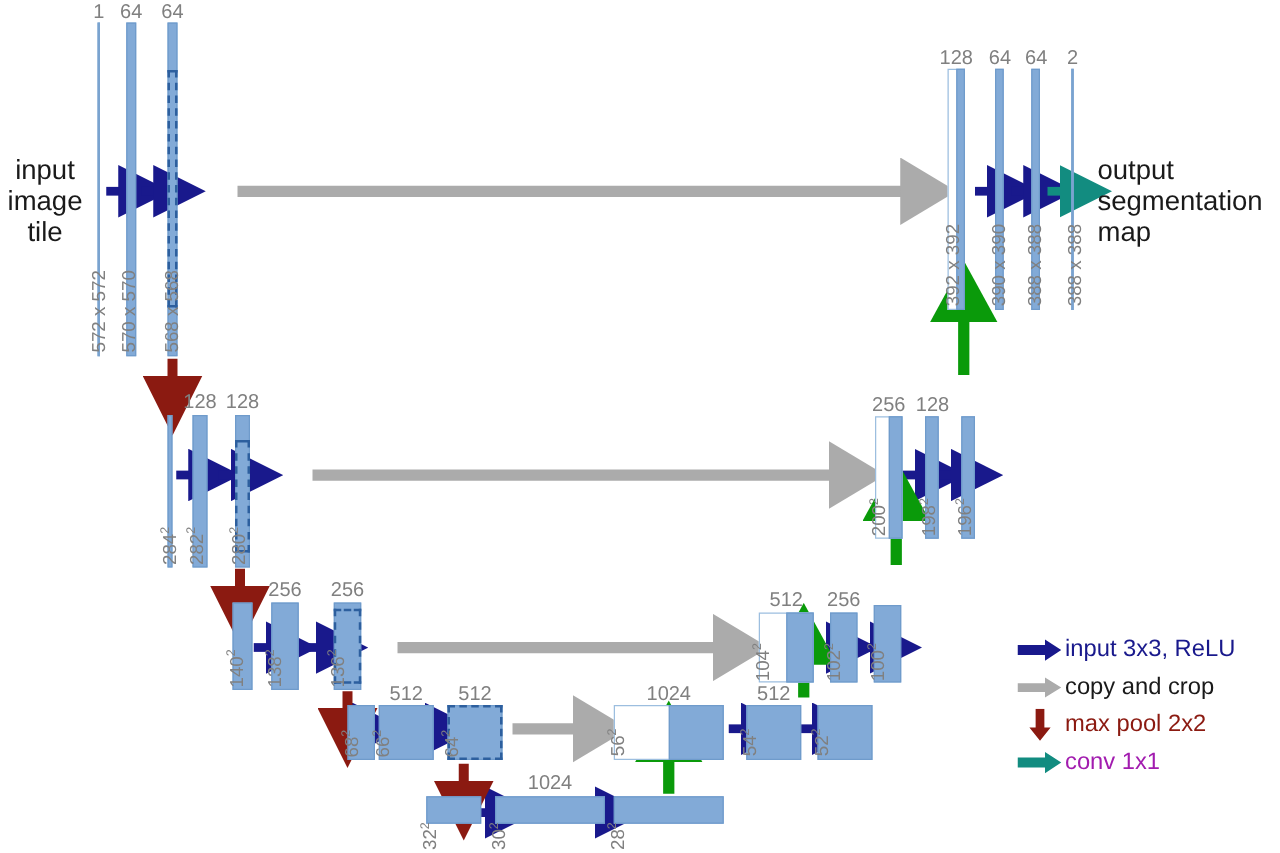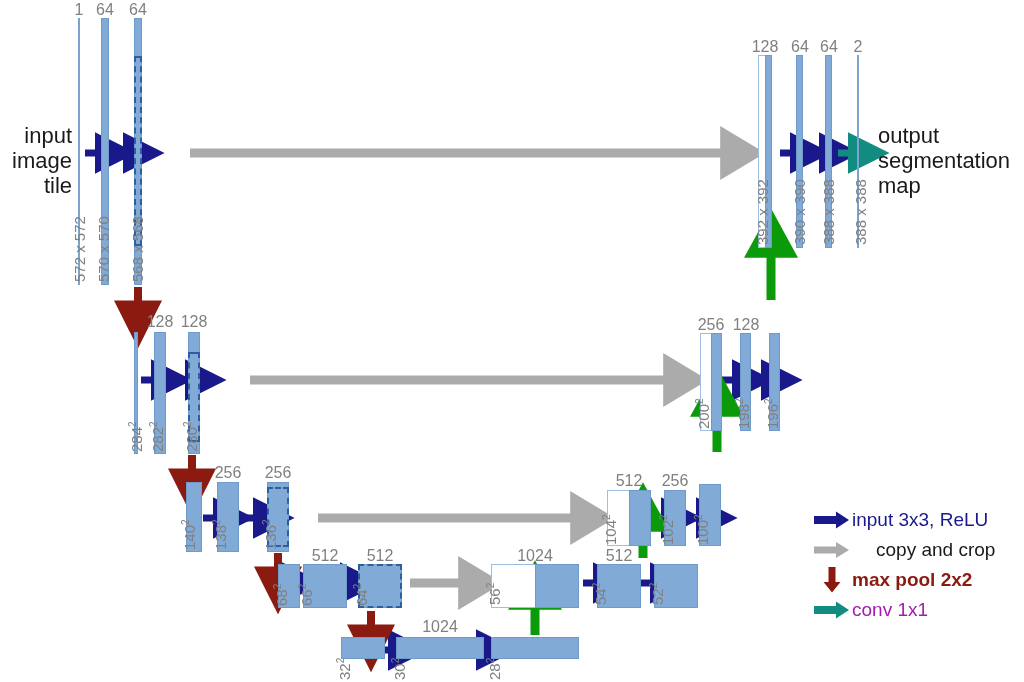--- a/index.html
+++ b/index.html
@@ -22,21 +22,21 @@
   .lab{position:absolute;color:#808080;font-size:16px;line-height:1;white-space:nowrap;}
   .lab.ch{text-align:center;}
   .lab.vert{
     transform-origin:0 0;
     transform:rotate(-90deg);
     font-size:15px;
   }
   .lab sup{font-size:10px;vertical-align:super;line-height:0;}
 
   .bigtext{position:absolute;color:#1a1a1a;font-size:22px;line-height:25px;white-space:pre;}
-  .bigtext.r{text-align:right;}
+  .bigtext.r{text-align:center;}
 
   
   #arrows{position:absolute;left:0;top:0;width:1024px;height:682px;pointer-events:none;}
 
   
   #legend{position:absolute;left:812px;top:505px;width:212px;}
   .lg-row{display:flex;align-items:center;height:30px;}
   .lg-ico{width:40px;height:28px;flex:0 0 40px;display:flex;align-items:center;justify-content:center;}
   .lg-txt{font-size:19px;white-space:nowrap;}
 </style>
@@ -259,30 +259,30 @@
       </span>
       <span class="lg-txt" style="color:#19198C;">input 3x3, ReLU</span>
     </div>
 
     <div class="lg-row">
       <span class="lg-ico">
         <svg width="36" height="18" viewBox="0 0 36 18">
             <path d="M0,5.5 L22,5.5 L22,1 L35,9 L22,17 L22,12.5 L0,12.5 z" fill="#ABABAB"></path>
           </svg>
       </span>
-      <span class="lg-txt" style="color:#1a1a1a;margin-left:24px;">copy and crop</span>
+      <span class="lg-txt" style="color:#1a1a1a;">copy and crop</span>
     </div>
 
     <div class="lg-row">
       <span class="lg-ico">
         <svg width="20" height="26" viewBox="0 0 20 26">
             <path d="M6.5,0 L13.5,0 L13.5,15 L18.5,15 L10,25.5 L1.5,15 L6.5,15 z" fill="#8B1A11"></path>
           </svg>
       </span>
-      <span class="lg-txt" style="color:#8B1A11;font-weight:bold;">max pool 2x2</span>
+      <span class="lg-txt" style="color:#8B1A11;">max pool 2x2</span>
     </div>
 
 
     <div class="lg-row">
       <span class="lg-ico">
         <svg width="36" height="18" viewBox="0 0 36 18">
             <path d="M0,5 L22,5 L22,0.5 L35,9 L22,17.5 L22,13 L0,13 z" fill="#128C80"></path>
           </svg>
       </span>
       <span class="lg-txt" style="color:#a21caf;">conv 1x1</span>

